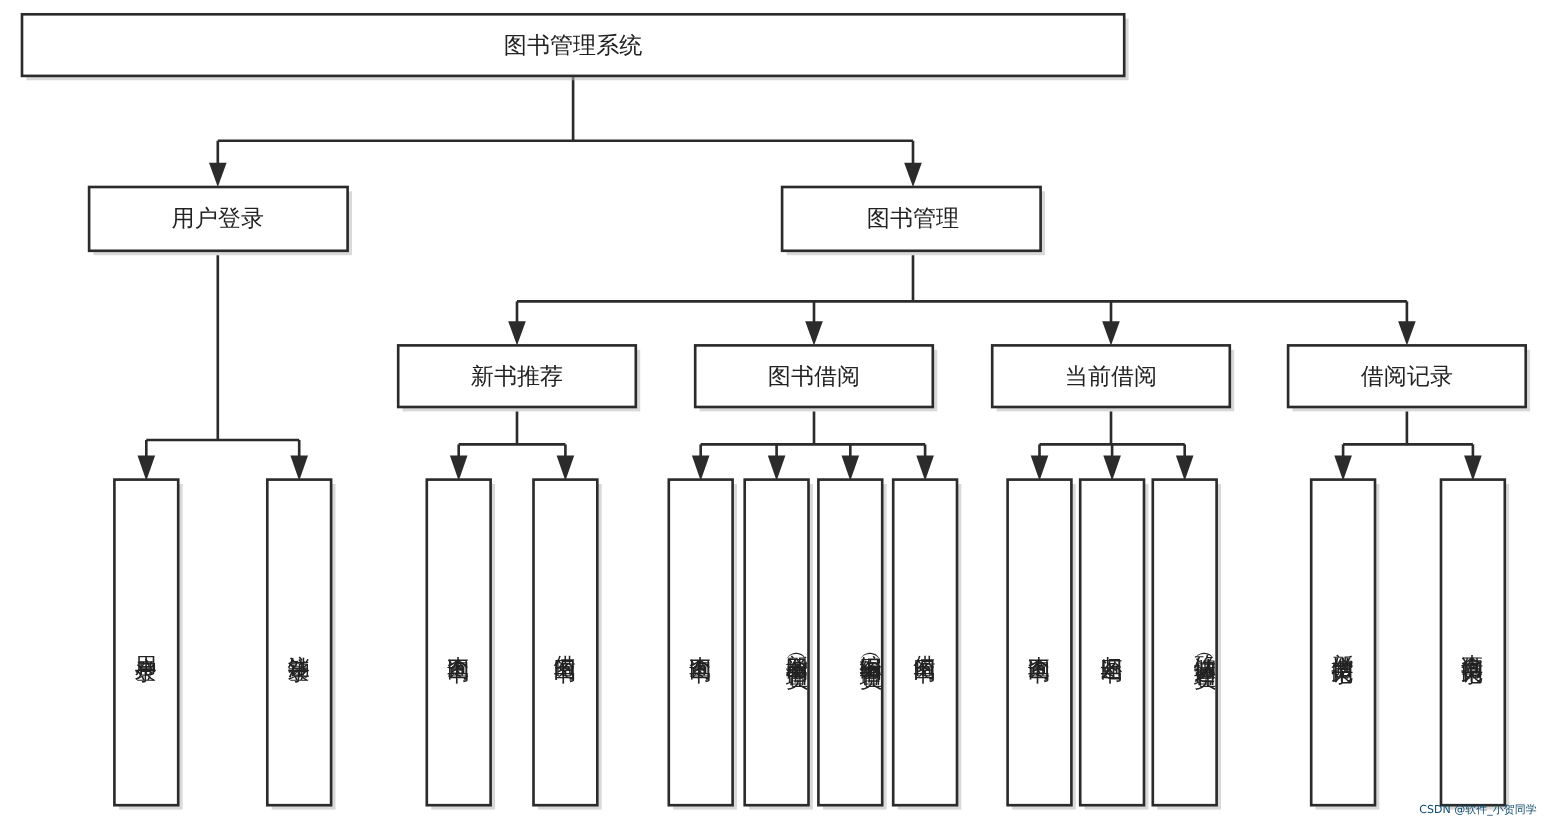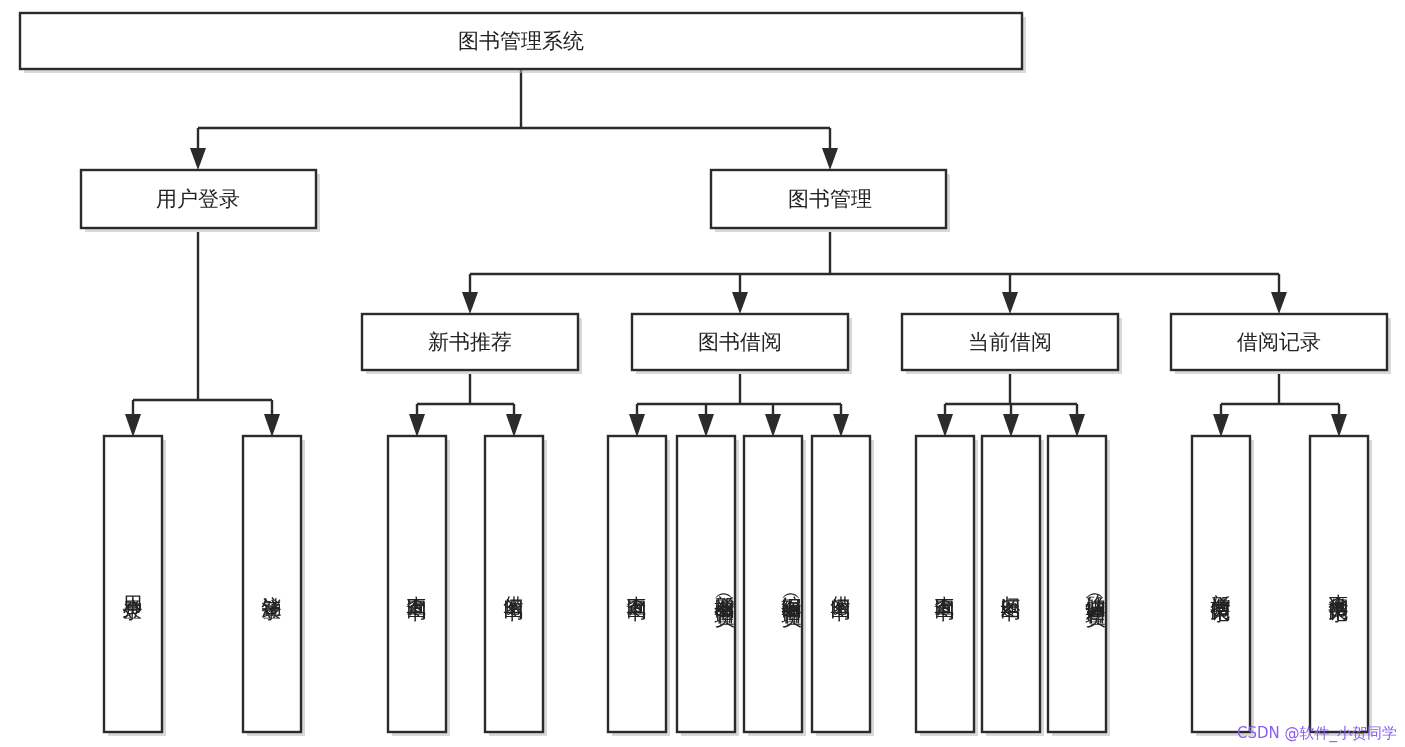--- a/index.html
+++ b/index.html
@@ -68,22 +68,22 @@
     justify-content: center;
     white-space: nowrap;
     pointer-events: none;
     user-select: none;
   }
   .watermark {
     position: absolute;
     right: 8px;
     bottom: 4px;
     font-family: "DejaVu Sans", "Liberation Sans", sans-serif;
-    font-size: 15px;
-    color: #8b5cf6;
+    font-size: 10px;
+    color: #0c4a6e;
     white-space: nowrap;
     user-select: none;
     text-align: center;
   }
 </style>
 </head>
 <body>
 
 <div id="diagram-root">
 

